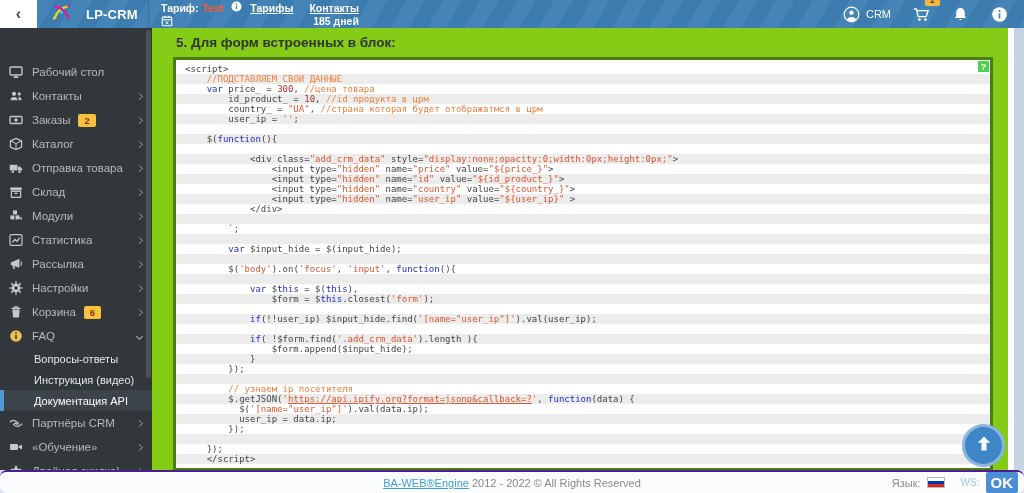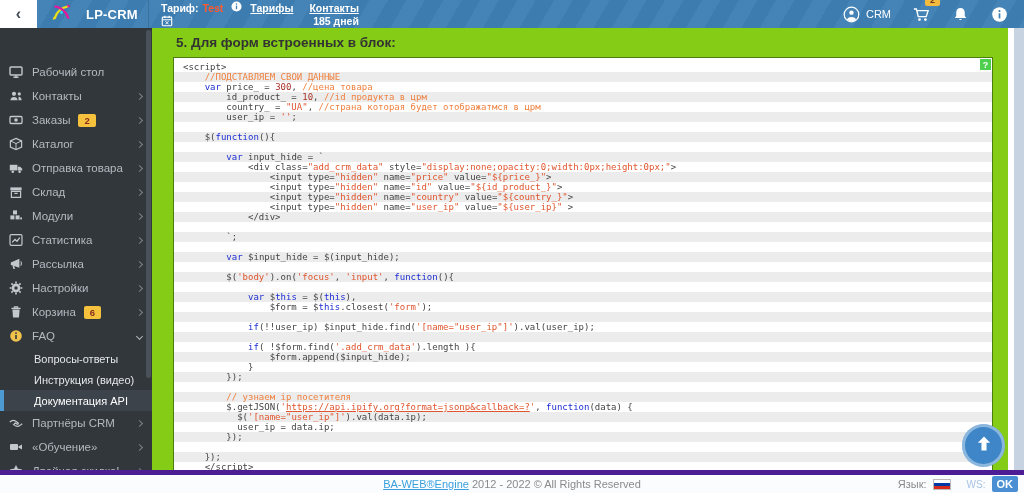--- a/index.html
+++ b/index.html
@@ -49,49 +49,49 @@
   .sb-item.active { background:#3d434a; border-left:4px solid #4e9bd4; padding-left:30px; }
   .sb-item.active .sb-label { color:#fff; }
   .sb-scroll { position:absolute; top:2px; right:1px; width:5px; height:348px; background:#4b5158; border-radius:2px; }
 
   
   .content { position:absolute; top:28px; left:152px; right:0; bottom:23px; background:#84cc16; }
   .vgap { position:absolute; top:0; bottom:0; right:10px; width:6px; background:#fff; }
   .vscroll { position:absolute; top:0; bottom:0; right:0; width:10px; background:#c7d3e1; }
   .page-title { margin:7px 0 0 24px; font-size:13.5px; font-weight:bold; color:#333; }
   .codebox { position:absolute; left:21px; top:29px; width:820px; height:414px;
-    border:1px solid #4d7c0f; background:#fff; overflow:hidden; }
+    border:3px solid #4d7c0f; background:#fff; overflow:hidden; }
   .code { padding-top:4px; }
   .cl { height:10px; line-height:10px; font-family:"DejaVu Sans Mono",monospace; font-size:9px;
     white-space:pre; padding-left:9px; color:#444; }
   .cl:nth-child(even) { background:#ececec; }
   .tk-k { color:#1c2dd2; font-weight:normal; }
   .tk-s { color:#e0552e; }
   .tk-c { color:#ef813f; }
   .tk-n { color:#a8332a; }
   .tk-l { color:#e0552e; text-decoration:underline; }
   .code-help { position:absolute; top:0; right:0; width:13px; height:13px; background:#4ed04e;
     border:1px solid #fff; color:#fff; font-size:9px; font-weight:bold; text-align:center;
     line-height:12px; cursor:pointer; }
   .scroll-top { position:absolute; right:19px; bottom:3px; width:43px; height:43px; border-radius:50%;
     background:#3e86c7; box-shadow:inset 0 0 0 3px rgba(255,255,255,.4); display:flex;
     align-items:center; justify-content:center; z-index:5; cursor:pointer; }
   .scroll-top svg { width:22px; height:22px; }
 
   
   .footer { position:absolute; bottom:0; left:0; right:0; height:23px; background:#fbfcfe;
-    border-top:5px solid #4c1d95; z-index:9; display:flex; align-items:center; }
+    border-top:2px solid #4c1d95; z-index:9; display:flex; align-items:center;border-radius:7px; }
   .footer-center { position:absolute; left:160px; right:160px; text-align:center; font-size:11px; color:#8a8a8a; }
   .footer-link { color:#3aa0dc; text-decoration:underline; cursor:pointer; }
   .footer-right { margin-left:auto; display:flex; align-items:center; gap:6px; padding-right:6px; z-index:1; }
   .lang-label { font-size:11px; color:#8a8a8a; }
   .flag { width:18px; height:11px; border:1px solid #bbb; display:flex; flex-direction:column; cursor:pointer; }
   .flag div { flex:1; }
   .ws-label { font-size:10px; color:#a9c4e2; margin-left:10px; }
-  .ws-badge { background:#4a8fd3; color:#fff; font-size:11px; font-weight:bold; padding:2px 5px; border-radius:2px; }
+  .ws-badge { background:#4a8fd3; color:#fff; font-size:15px; font-weight:bold; padding:2px 5px; border-radius:2px; }
 </style>
 </head>
 <body>
 
 <div class="topbar">
   <div class="back-btn">
     <span>‹</span>
   </div>
   <div class="brand">
     <span><svg viewBox="0 0 24 24">
@@ -347,21 +347,20 @@
     <div class="code">
         <div class="cl"><span class="tk-p">&lt;script&gt;</span></div>
         <div class="cl"><span class="tk-p">    </span><span class="tk-c">//ПОДСТАВЛЯЕМ СВОИ ДАННЫЕ</span></div>
         <div class="cl"><span class="tk-p">    </span><span class="tk-k">var</span><span class="tk-p"> price_ = </span><span class="tk-n">300</span><span class="tk-p">, </span><span class="tk-c">//цена товара</span></div>
         <div class="cl"><span class="tk-p">        id_product_ = </span><span class="tk-n">10</span><span class="tk-p">, </span><span class="tk-c">//id продукта в црм</span></div>
         <div class="cl"><span class="tk-p">        country_ = </span><span class="tk-s">"UA"</span><span class="tk-p">, </span><span class="tk-c">//страна которая будет отображатмся в црм</span></div>
         <div class="cl"><span class="tk-p">        user_ip = </span><span class="tk-s">''</span><span class="tk-p">;</span></div>
         <div class="cl">&nbsp;</div>
         <div class="cl"><span class="tk-p">    $(</span><span class="tk-k">function</span><span class="tk-p">(){</span></div>
         <div class="cl">&nbsp;</div>
-        <div class="cl"><span class="tk-p">        </span><span class="tk-k">var</span><span class="tk-p"> input_hide = `</span></div>
         <div class="cl"><span class="tk-p">            &lt;div class=</span><span class="tk-s">"add_crm_data"</span><span class="tk-p"> style=</span><span class="tk-s">"display:none;opacity:0;width:0px;height:0px;"</span><span class="tk-p">&gt;</span></div>
         <div class="cl"><span class="tk-p">                &lt;input type=</span><span class="tk-s">"hidden"</span><span class="tk-p"> name=</span><span class="tk-s">"price"</span><span class="tk-p"> value=</span><span class="tk-s">"${price_}"</span><span class="tk-p">&gt;</span></div>
         <div class="cl"><span class="tk-p">                &lt;input type=</span><span class="tk-s">"hidden"</span><span class="tk-p"> name=</span><span class="tk-s">"id"</span><span class="tk-p"> value=</span><span class="tk-s">"${id_product_}"</span><span class="tk-p">&gt;</span></div>
         <div class="cl"><span class="tk-p">                &lt;input type=</span><span class="tk-s">"hidden"</span><span class="tk-p"> name=</span><span class="tk-s">"country"</span><span class="tk-p"> value=</span><span class="tk-s">"${country_}"</span><span class="tk-p">&gt;</span></div>
         <div class="cl"><span class="tk-p">                &lt;input type=</span><span class="tk-s">"hidden"</span><span class="tk-p"> name=</span><span class="tk-s">"user_ip"</span><span class="tk-p"> value=</span><span class="tk-s">"${user_ip}"</span><span class="tk-p"> &gt;</span></div>
         <div class="cl"><span class="tk-p">            &lt;/div&gt;</span></div>
         <div class="cl">&nbsp;</div>
         <div class="cl"><span class="tk-p">        `;</span></div>
         <div class="cl">&nbsp;</div>
         <div class="cl"><span class="tk-p">        </span><span class="tk-k">var</span><span class="tk-p"> $input_hide = $(input_hide);</span></div>

